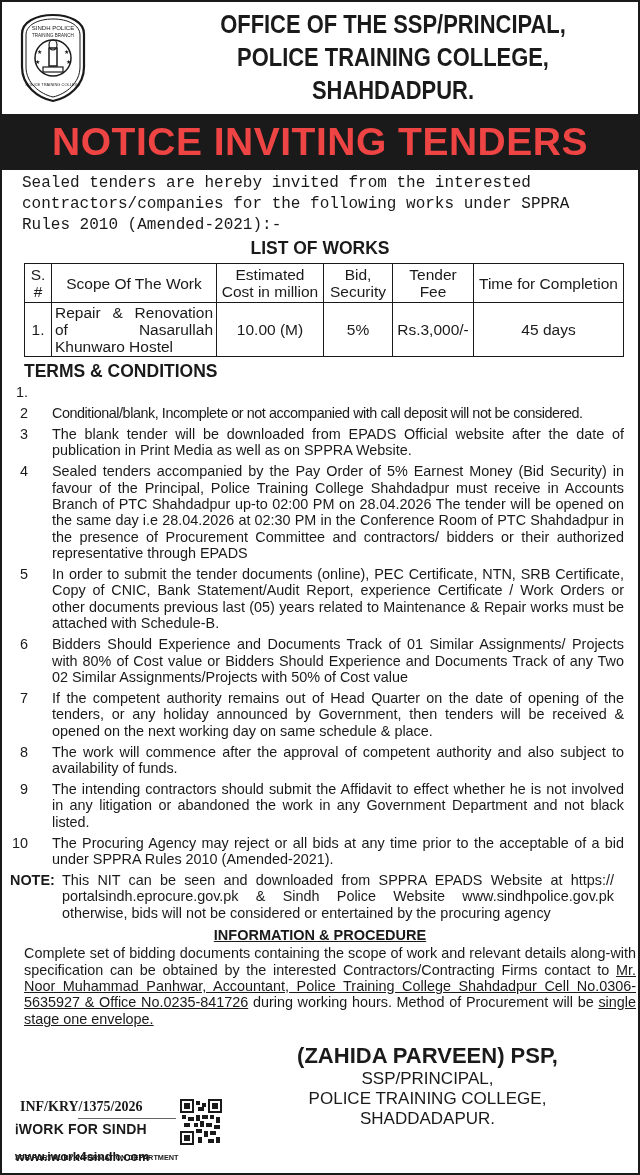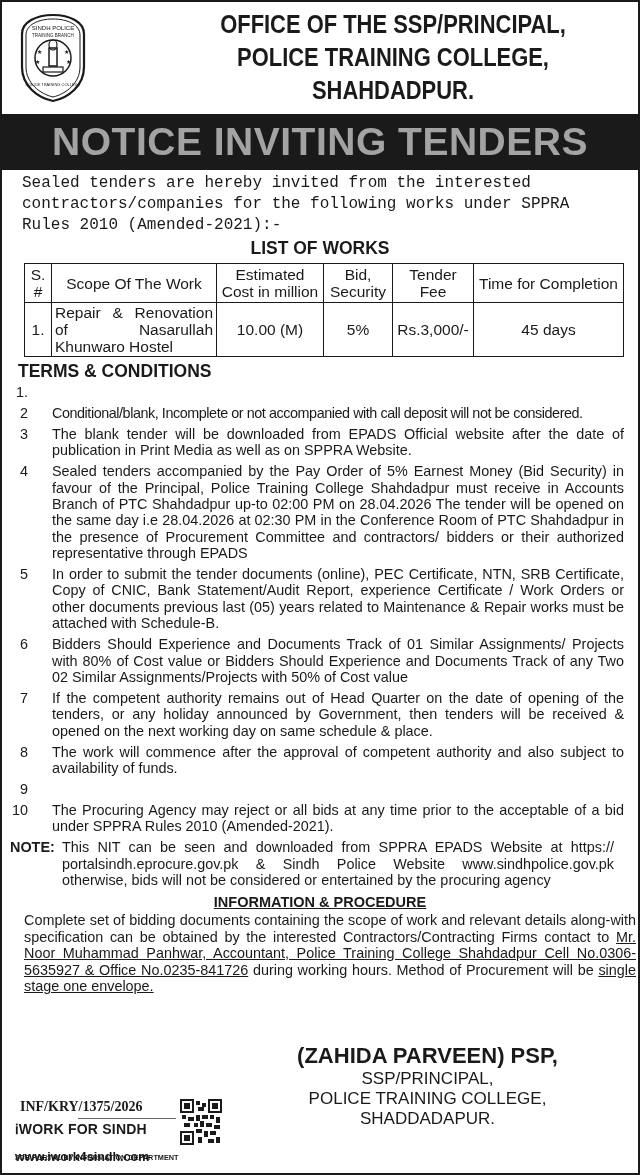--- a/index.html
+++ b/index.html
@@ -2,27 +2,27 @@
 <html><head>
 <meta charset="utf-8">
 <style>
   html, body { margin:0; padding:0; background:#fff; }
   body { width:640px; height:1175px; overflow:hidden; font-family:"Liberation Sans", sans-serif; color:#1a1a1a; }
   .page { position:relative; width:636px; height:1171px; border:2px solid #1a1a1a; background:#fff; }
   .header { position:relative; height:112px; }
   .logo { position:absolute; left:16px; top:10px; width:70px; height:92px; }
   .office { position:absolute; left:160px; right:14px; top:6px; text-align:center; font-weight:bold; font-size:25.5px; line-height:33px; transform:scaleX(0.86); transform-origin:center top; }
   .office div { white-space:nowrap; }
-  .banner { background:#1a1a1a; color:#a3a3a3; text-align:center; font-weight:bold; font-size:39px; height:56px; line-height:56px; letter-spacing:0.5px; white-space:nowrap; overflow:hidden; }
+  .banner { background:#1a1a1a; color:#ef4444; text-align:center; font-weight:bold; font-size:39px; height:56px; line-height:56px; letter-spacing:0.5px; white-space:nowrap; overflow:hidden; }
   .intro { padding:3px 14px 0 20px; font-size:16px; line-height:21px;font-family:Liberation Mono, monospace; }
   .list-title { text-align:center; font-weight:bold; font-size:17.5px; margin-top:2px; }
   table { border-collapse:collapse; margin:4px 0 0 22px; width:600px; font-size:15.5px; }
   th, td { border:1.5px solid #1a1a1a; text-align:center; vertical-align:middle; font-weight:normal; line-height:17px; padding:2px 2px; }
   td.scope { text-align:justify; text-align-last:left; padding:1px 3px; line-height:17px; }
-  .terms-title { font-weight:bold; font-size:17.5px; margin:4px 0 0 16px; }
+  .terms-title { font-weight:bold; font-size:17.5px; margin:4px 0 0 22px; }
   .terms { margin:2px 0 0 0; padding:0; list-style:none; }
   .term { display:flex; font-size:14.4px; line-height:16.4px; margin-bottom:4.5px; padding-right:14px; }
   .term .num { width:50px; flex:0 0 50px; text-align:right; padding-right:24px; box-sizing:border-box; }
   .term .txt { flex:1; text-align:justify; }
   .note { display:flex; font-size:14.4px; line-height:16.4px; padding-right:24px; margin-top:2px; }
   .note .lbl { font-weight:bold; width:60px; flex:0 0 60px; padding-left:8px; box-sizing:border-box; }
   .note .txt { flex:1; text-align:justify; }
   .info-title { text-align:center; font-weight:bold; font-size:14.5px; text-decoration:underline; margin-top:6px; }
   .info { padding:2px 2px 0 22px; font-size:14.4px; line-height:16.4px; text-align:justify; }
   .u { text-decoration:underline; }
@@ -121,20 +121,21 @@
     <div class="term">
         <span class="num">7</span>
         <span class="txt">If the competent authority remains out of Head Quarter on the date of opening of the tenders, or any holiday announced by Government, then tenders will be received &amp; opened on the next working day on same schedule &amp; place.</span>
       </div>
     <div class="term">
         <span class="num">8</span>
         <span class="txt">The work will commence after the approval of competent authority and also subject to availability of funds.</span>
       </div>
     <div class="term">
         <span class="num">9</span>
+        <span class="txt">The intending contractors should submit the Affidavit to effect whether he is not involved in any litigation or abandoned the work in any Government Department and not black listed.</span>
       </div>
     <div class="term">
         <span class="num">10</span>
         <span class="txt">The Procuring Agency may reject or all bids at any time prior to the acceptable of a bid under SPPRA Rules 2010 (Amended-2021).</span>
       </div>
   </div>
 
   <div class="note">
     <span class="lbl">NOTE:</span>
     <span class="txt">This NIT can be seen and downloaded from SPPRA EPADS Website at https:// portalsindh.eprocure.gov.pk &amp; Sindh Police Website www.sindhpolice.gov.pk otherwise, bids will not be considered or entertained by the procuring agency</span>

